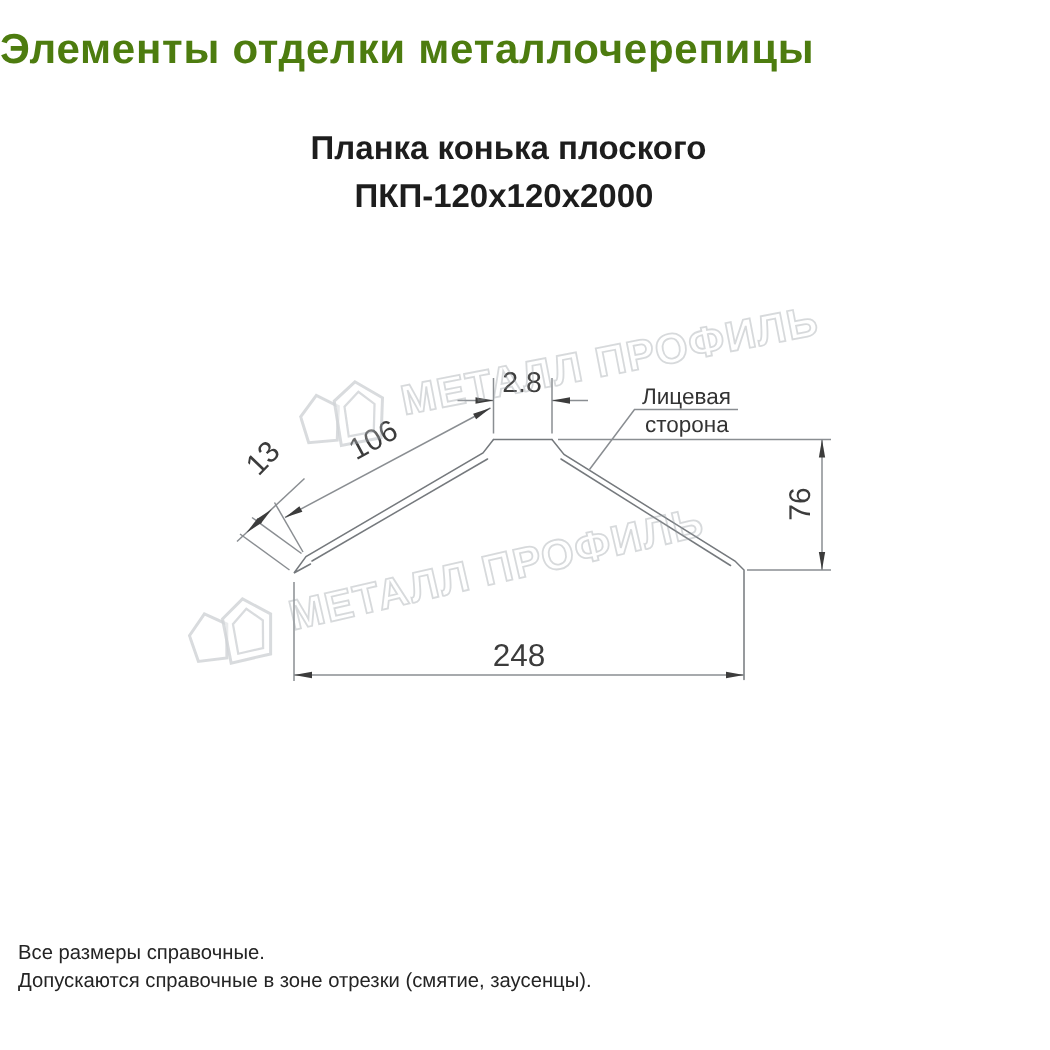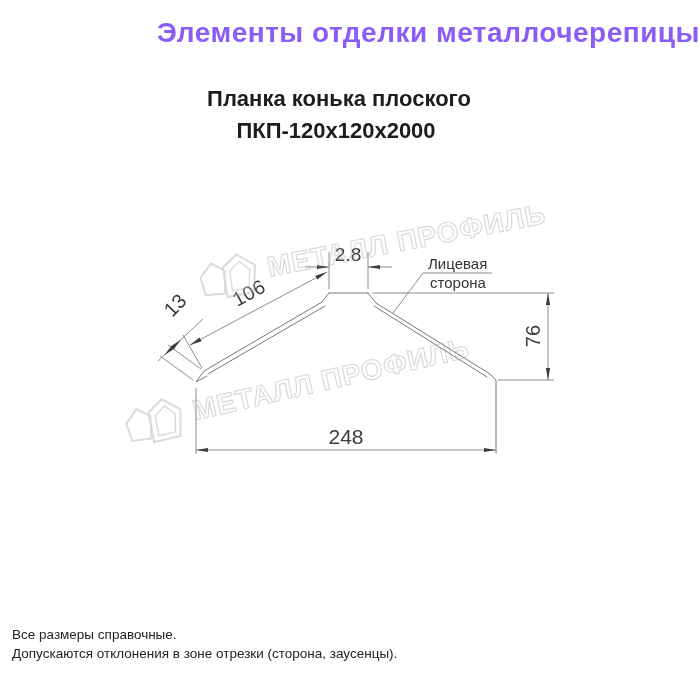--- a/index.html
+++ b/index.html
@@ -1,20 +1,20 @@
 <!DOCTYPE html>
 <html><head>
 <meta charset="utf-8">
 <style>
   html,body{margin:0;padding:0;}
   body{width:700px;height:700px;background:#ffffff;font-family:"Liberation Sans","DejaVu Sans",sans-serif;overflow:hidden;}
   .stage{position:relative;width:700px;height:700px;background:#fff;}
 
-  .title1{position:absolute;left:0;top:17px;width:700px;text-align:right;
-          font-size:28px;font-weight:bold;color:#8b5cf6;letter-spacing:.5px;}
+  .title1{position:absolute;left:0;top:17px;width:700px;text-align:left;
+          font-size:28px;font-weight:bold;color:#4d7c0f;letter-spacing:.5px;}
   .title2{position:absolute;left:-11px;top:86px;width:700px;text-align:center;
           font-size:22px;font-weight:bold;color:#1d1d1d;}
   .title3{position:absolute;left:-14px;top:118px;width:700px;text-align:center;
           font-size:22px;font-weight:bold;color:#1d1d1d;}
 
   .drawing{position:absolute;left:0;top:0;width:700px;height:700px;z-index:2;}
 
   .wm{position:absolute;display:flex;align-items:center;gap:7px;z-index:3;
       transform-origin:left center;opacity:.5;pointer-events:none;}
   .wm .wmtext{font-weight:bold;font-size:28px;letter-spacing:1px;white-space:nowrap;
@@ -104,16 +104,16 @@
     <svg width="62" height="50" viewBox="0 0 62 50" xmlns="http://www.w3.org/2000/svg" fill="rgba(255,255,255,0.4)" stroke="rgba(160,166,172,0.8)" stroke-width="2">
       <polygon points="3,40 1,22 14,10 27,20 22,42"></polygon>
       <polygon points="24,46 25,16 41,6 57,20 51,46"></polygon>
       <polygon points="30,41 31,21 42,13 51,23 47,41" stroke-width="1.5"></polygon>
     </svg>
     <span class="wmtext">МЕТАЛЛ ПРОФИЛЬ</span>
   </div>
 
   <div class="footer">
     <div>Все размеры справочные.</div>
-    <div>Допускаются отклонения в зоне отрезки (сторона, заусенцы).</div>
+    <div>Допускаются справочные в зоне отрезки (смятие, заусенцы).</div>
   </div>
 
 </div>
 
 </body></html>

